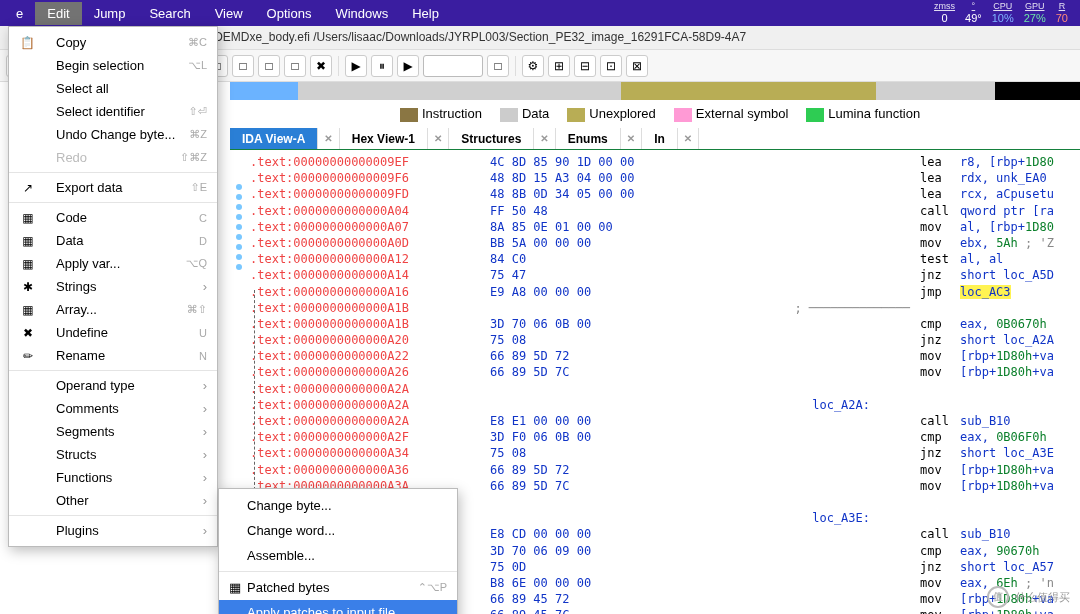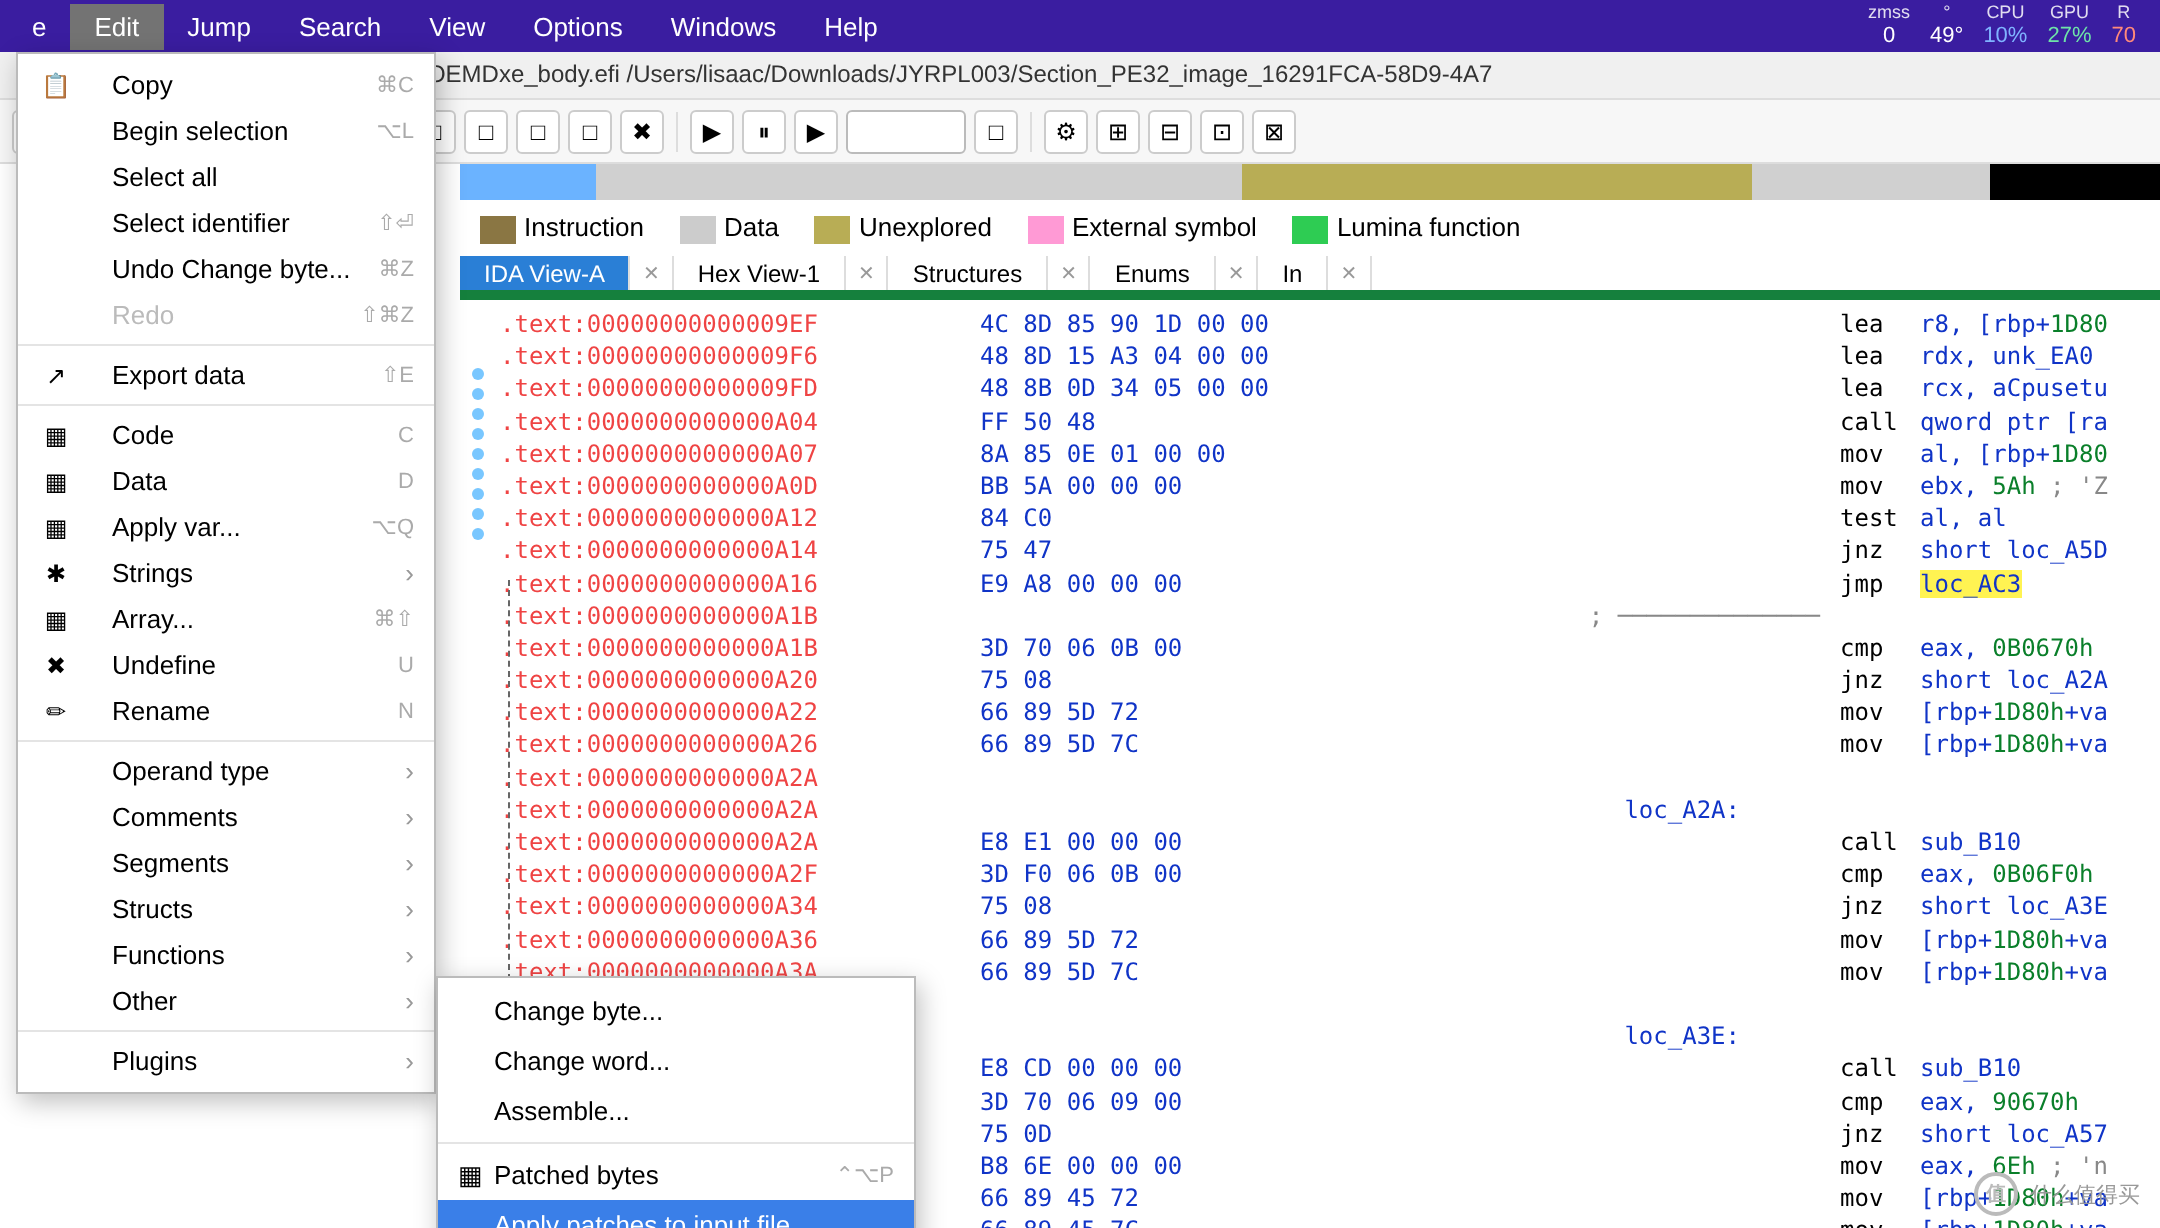--- a/index.html
+++ b/index.html
@@ -5,21 +5,21 @@
 * { margin: 0; padding: 0; box-sizing: border-box; }
 body { font-family: -apple-system, "Segoe UI", sans-serif; font-size: 13px; background: #fff; overflow: hidden; width: 1080px; height: 614px; position: relative; }
 
 
 .menubar { height: 26px; background: #3a1da0; color: #fff; display: flex; align-items: center; padding: 0 4px; font-size: 13px; }
 .menubar .mitem { padding: 4px 12px; cursor: pointer; }
 .menubar .mitem.active { background: #737373; }
 .menubar .spacer { flex: 1; }
 .stats { display: flex; gap: 10px; align-items: center; font-size: 10px; padding-right: 8px; }
 .stat { text-align: center; line-height: 1.1; }
-.stat .lab { font-size: 9px; opacity: .85; }
+.stat .lab { font-size: 9px; opacity: .85; text-decoration: underline; }
 .stat .val { font-size: 11px; }
 .stat.cpu .val { color: #7fb3ff; }
 .stat.gpu .val { color: #6ee3a8; }
 .stat.r .val { color: #ff8a7a; }
 
 
 .pathbar { height: 24px; background: #f0f0f0; border-bottom: 1px solid #ddd; font-size: 12px; color: #333; padding: 4px 8px; white-space: nowrap; overflow: hidden; }
 
 
 .toolbar { height: 32px; background: #f7f7f7; border-bottom: 1px solid #ddd; display: flex; align-items: center; padding: 0 6px; gap: 4px; }
@@ -30,26 +30,26 @@
 
 .ovstrip { height: 18px; display: flex; margin-left: 230px; }
 .ovseg { height: 100%; }
 .os1 { background: #6bb3ff; width: 8%; }
 .os2 { background: #d0d0d0; width: 38%; }
 .os3 { background: #b8ad55; width: 30%; }
 .os4 { background: #d0d0d0; width: 14%; }
 .os5 { background: #000; width: 10%; }
 
 
-.legend { height: 28px; display: flex; align-items: center; gap: 18px; padding-left: 240px; font-size: 13px; }
+.legend { height: 28px; display: flex; align-items: center; gap: 18px; padding-left: 240px; font-size: 13px; justify-content: center; }
 .legend .sw { width: 18px; height: 14px; display: inline-block; margin-right: 4px; vertical-align: middle; } .sw.ins { background: #8a7643; } .sw.dat { background: #ccc; }
 .sw.une { background: #b8ad55; } .sw.ext { background: #ff9ad5; } .sw.lum { background: #2ecc53; }
 
 
-.tabs { height: 22px; border-bottom: 5px solid #15803d; display: flex; font-size: 12px; margin-left: 230px; }
+.tabs { height: 22px; border-bottom: 1px solid #15803d; display: flex; font-size: 12px; margin-left: 230px; font-weight: bold; }
 .tab { padding: 3px 12px; border-right: 1px solid #ddd; display: flex; align-items: center; gap: 4px; }
 .tab.active { background: #2a7fd6; color: #fff; }
 .tab .x { color: #999; font-size: 10px; cursor: pointer; }
 
 
 .disasm { font-family: Menlo, Consolas, monospace; font-size: 12px; padding: 4px 0 0 250px; line-height: 1.35; white-space: pre; }
 .disasm .line { display: flex; }
 .disasm .addr { color: #ef4444; width: 240px; }
 .disasm .bytes { color: #1034c7; width: 200px; }
 .disasm .rcol { position: absolute; right: 0; width: 160px; }

